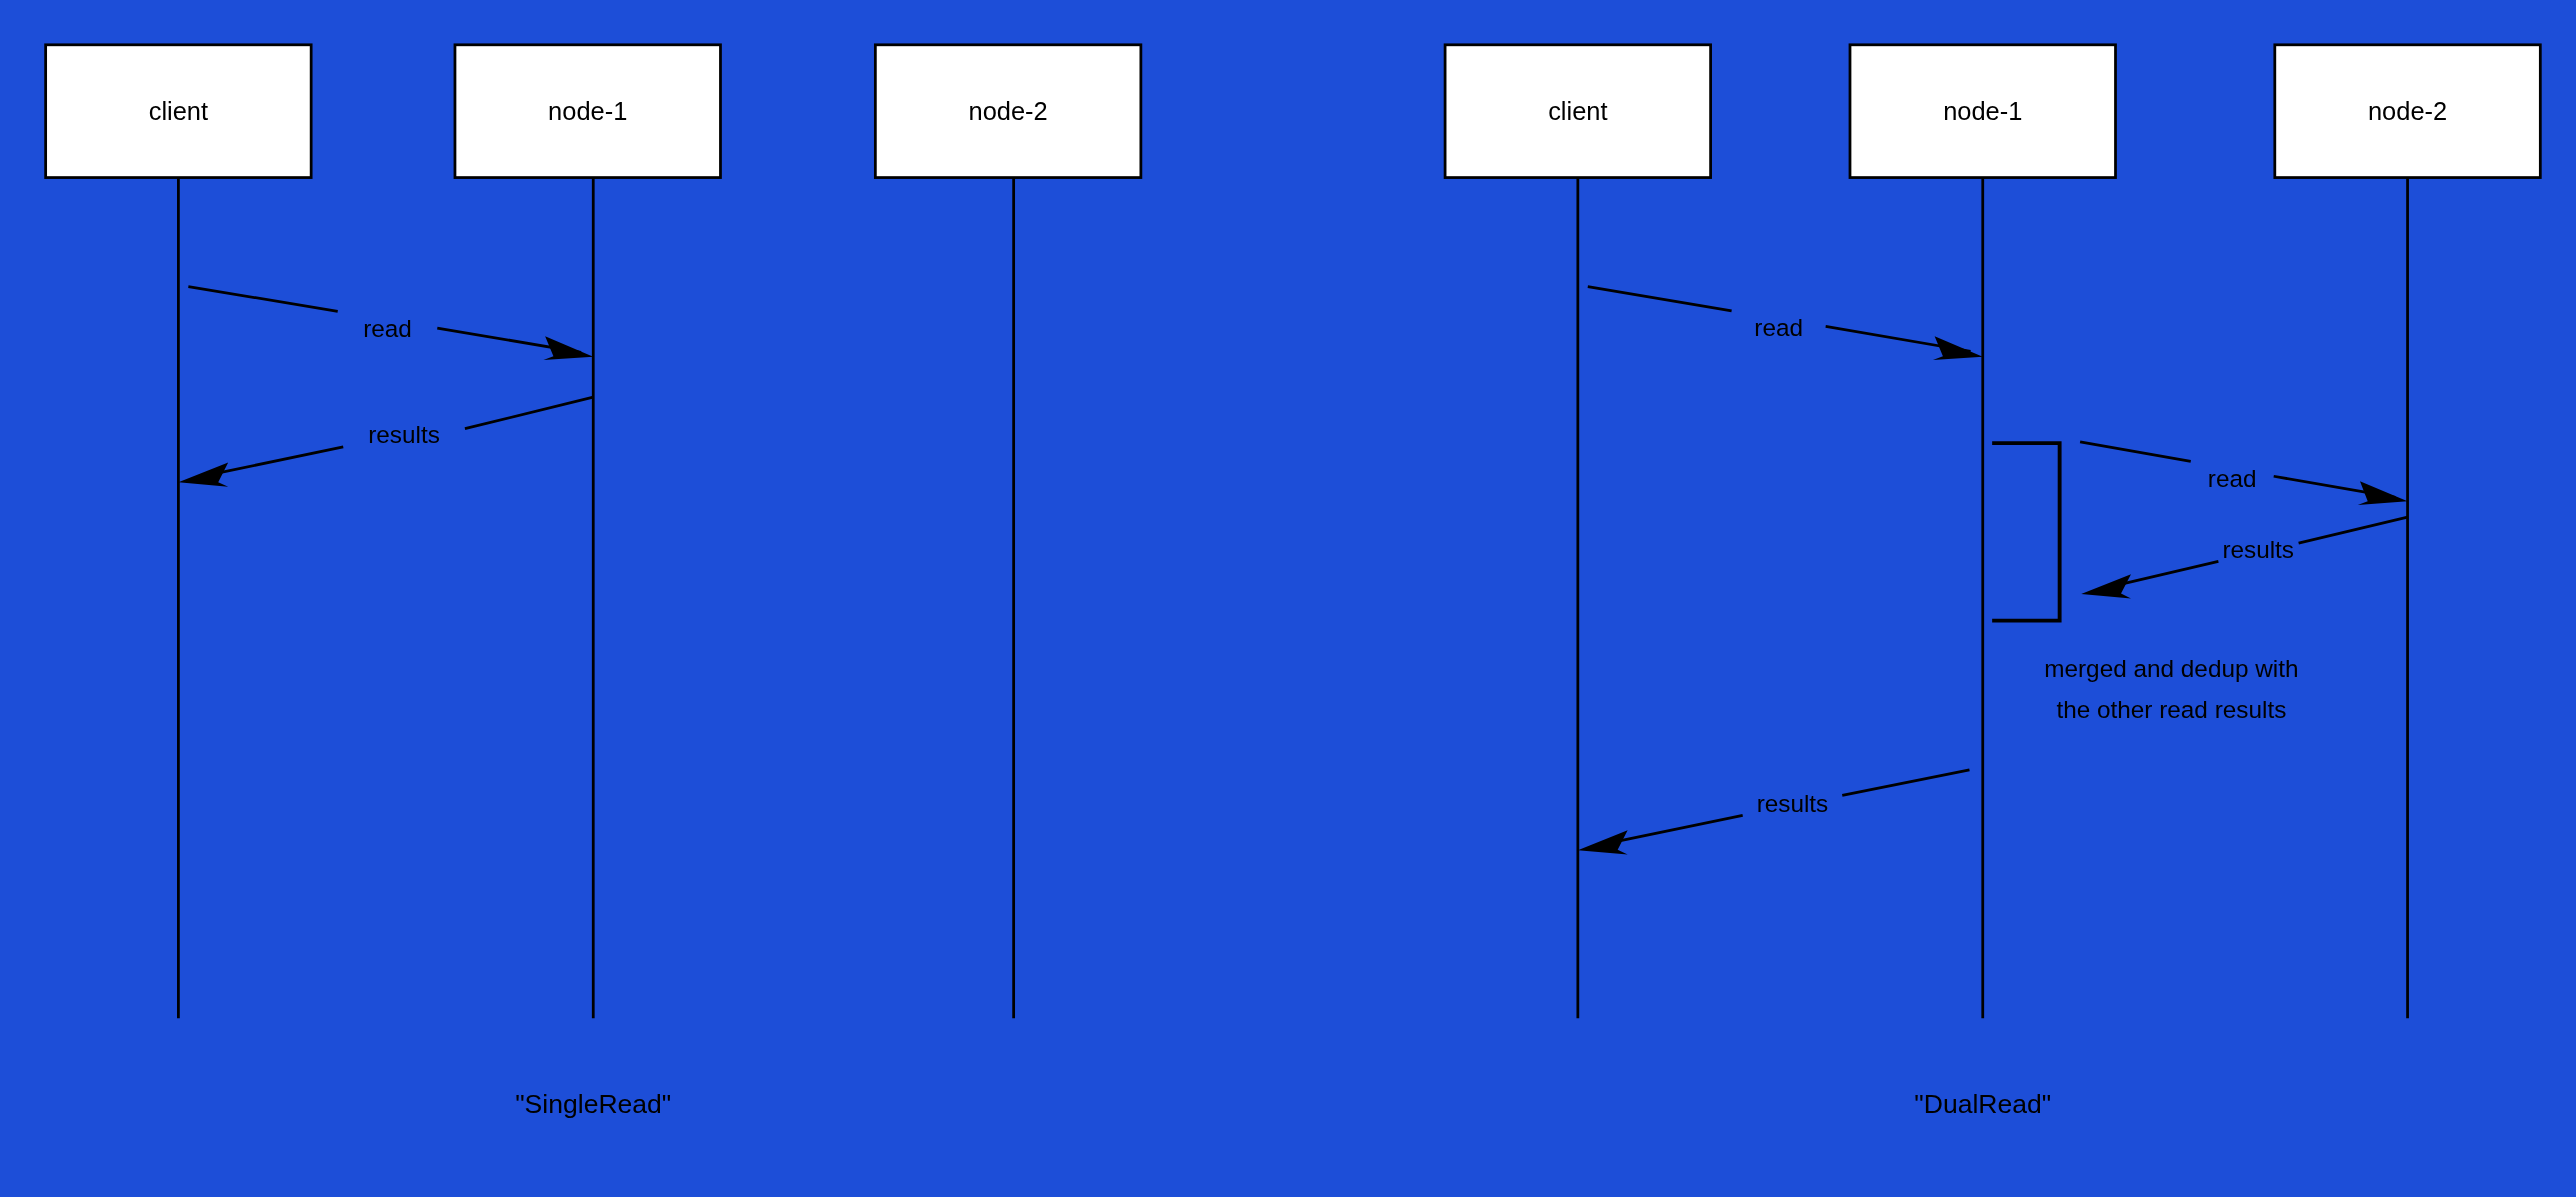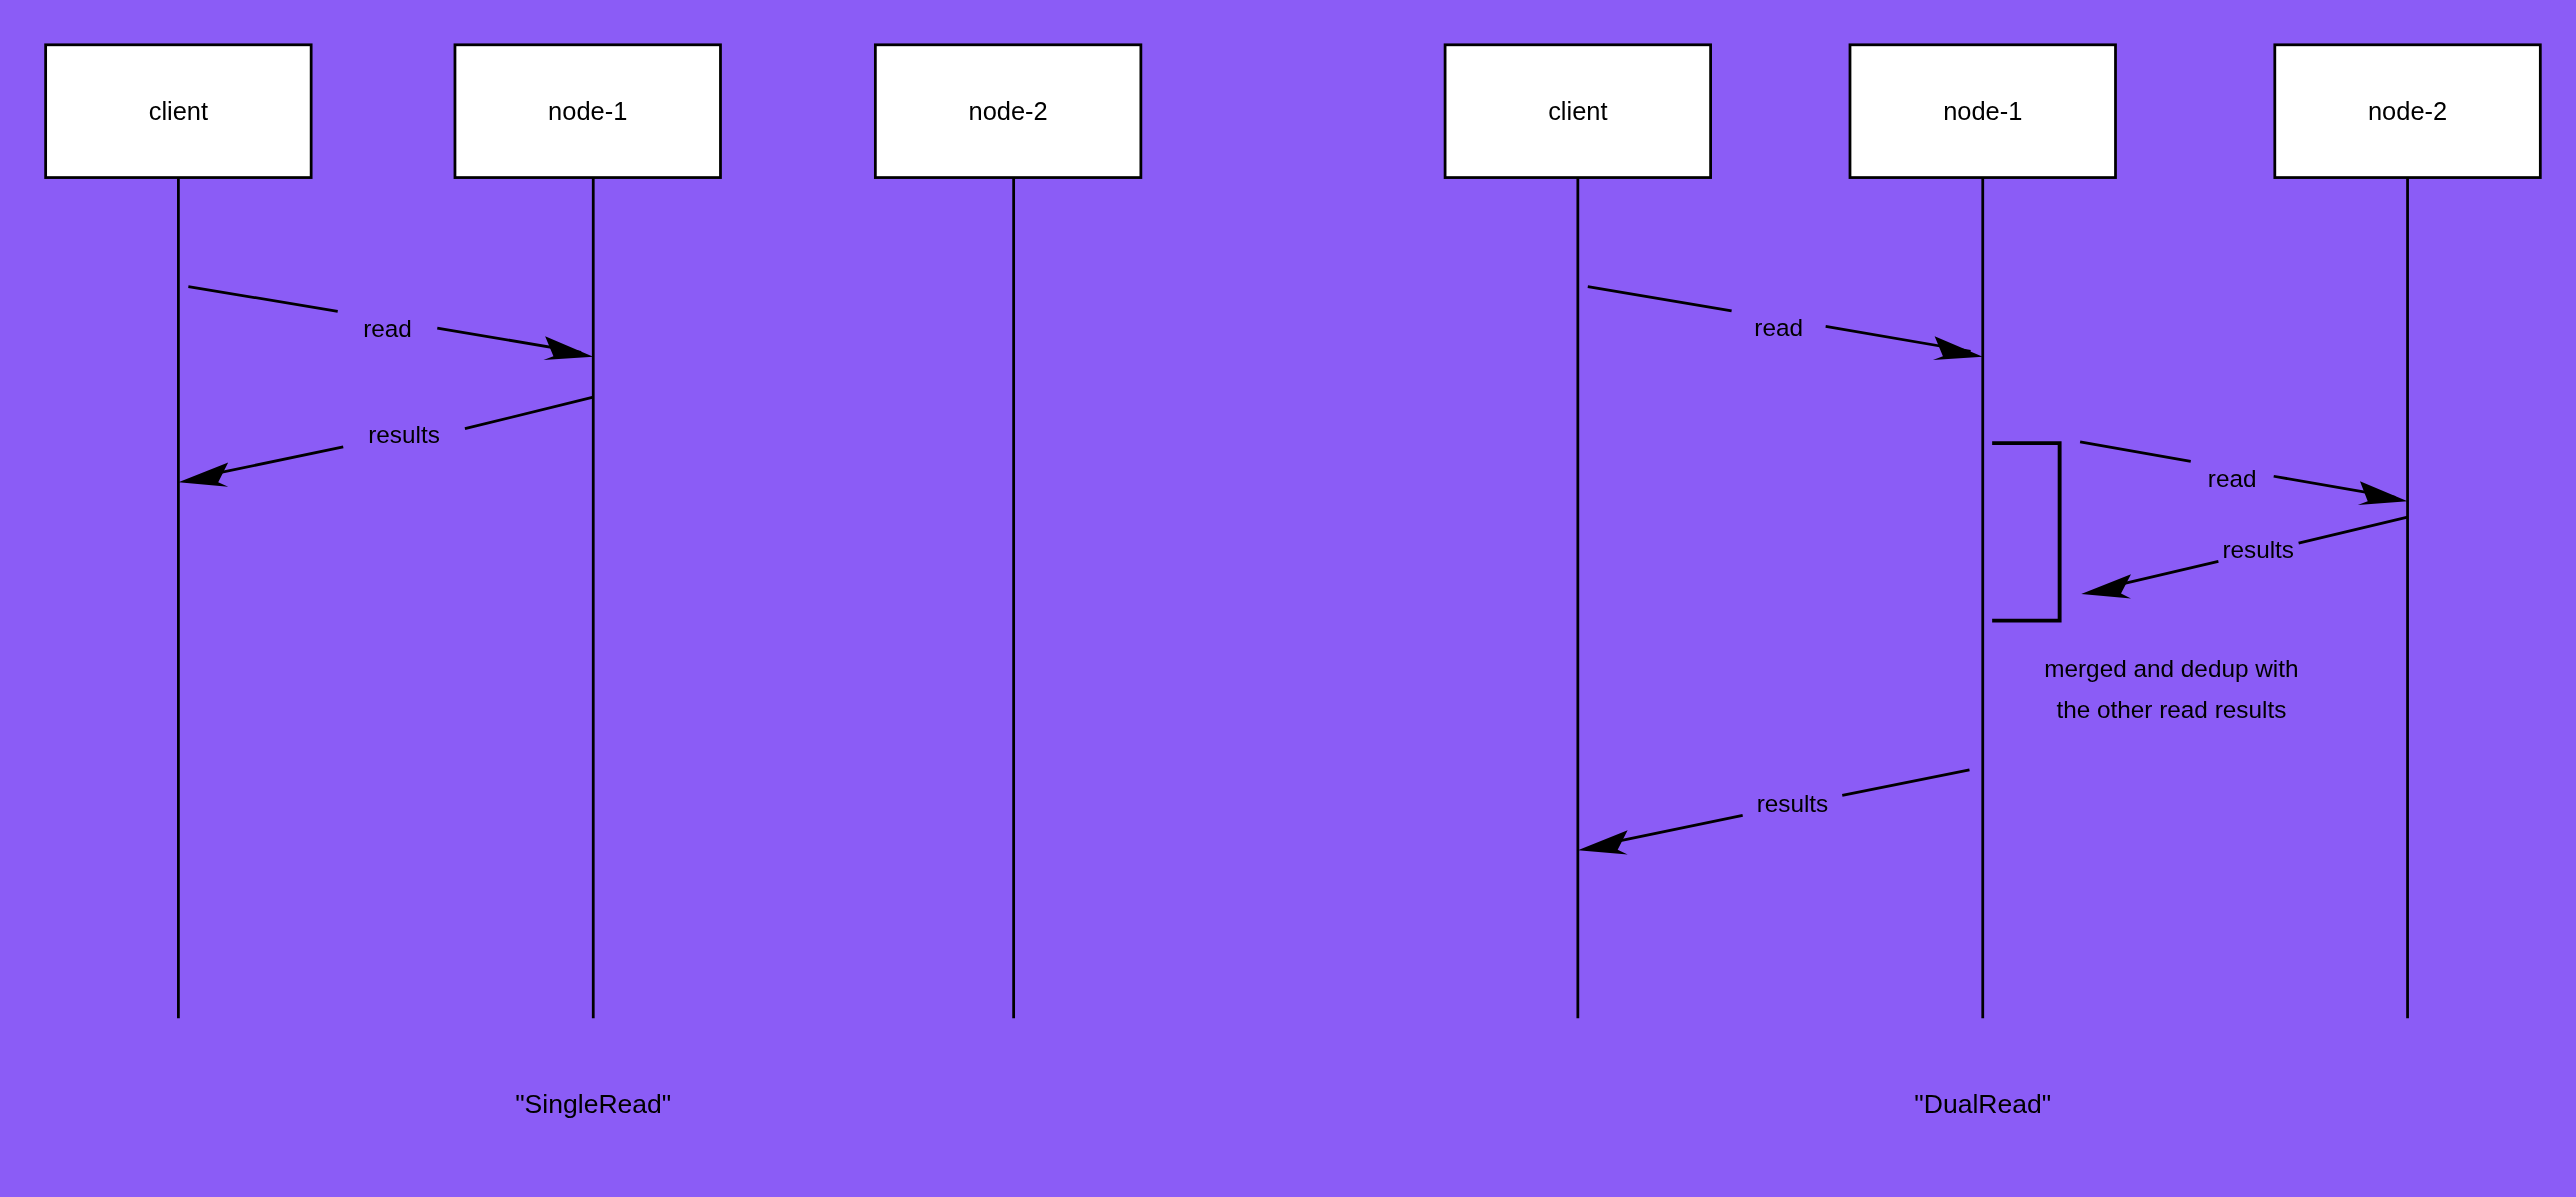--- a/index.html
+++ b/index.html
@@ -4,21 +4,21 @@
 <style>
   html, body {
     margin: 0;
     padding: 0;
     background: #ffffff;
   }
   #canvas {
     position: relative;
     width: 2576px;
     height: 1197px;
-    background: #8b5cf6;
+    background: #1d4ed8;
     overflow: hidden;
     font-family: "Liberation Sans", sans-serif;
   }
   svg.diagram-svg {
     position: absolute;
     left: 0;
     top: 0;
     width: 2576px;
     height: 1197px;
   }

